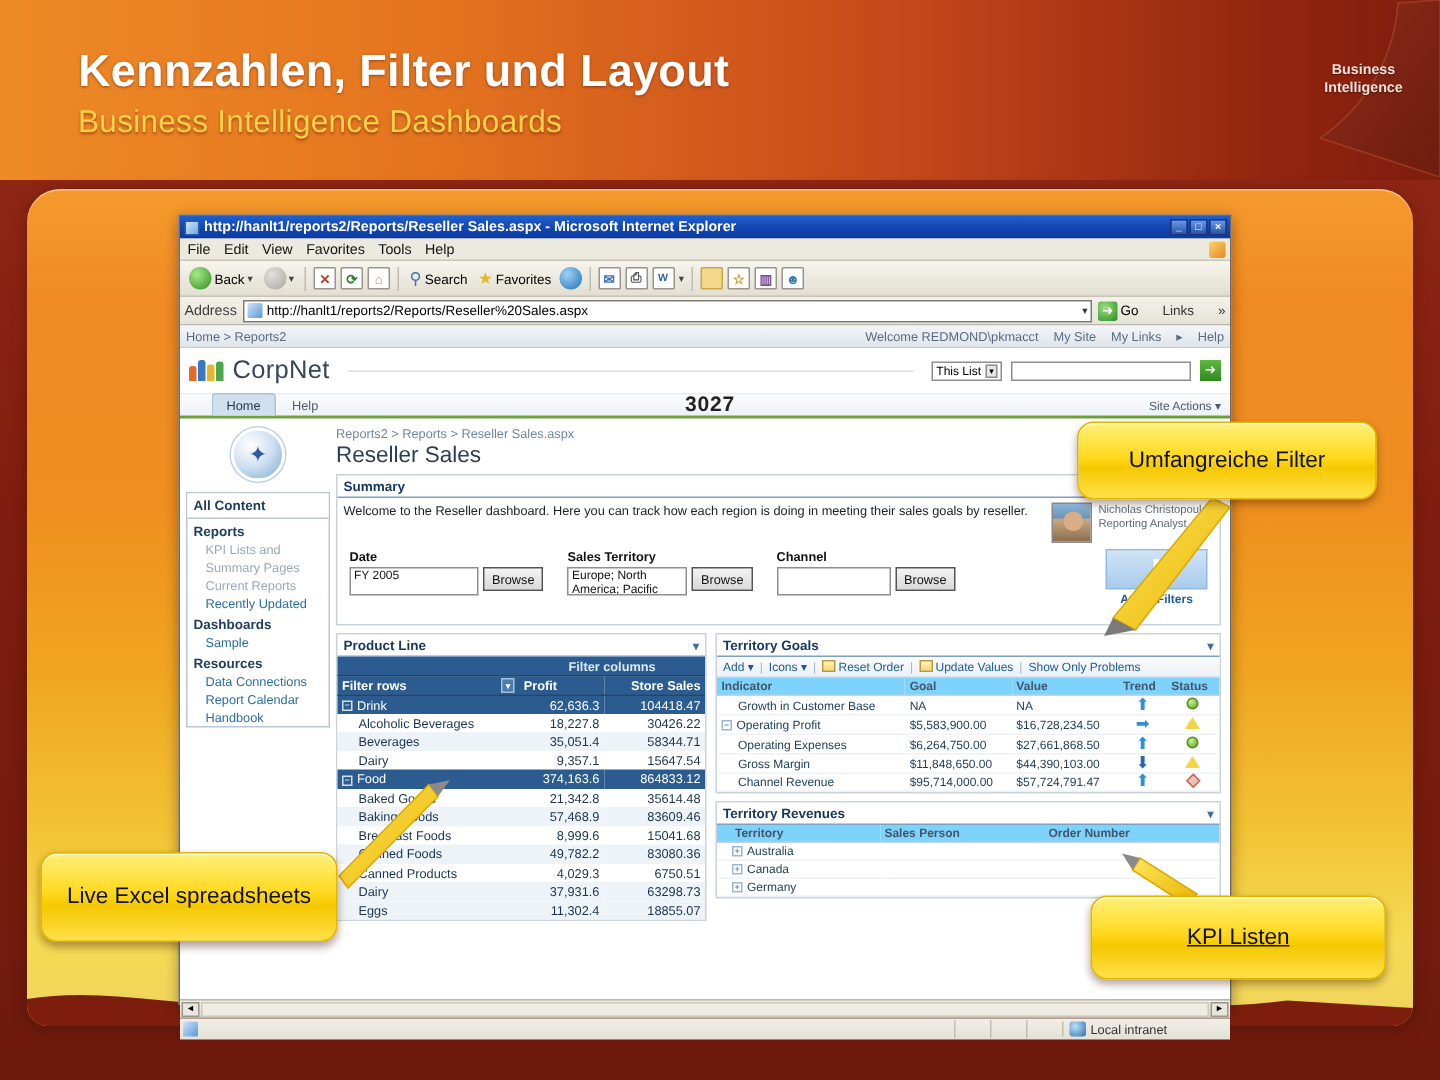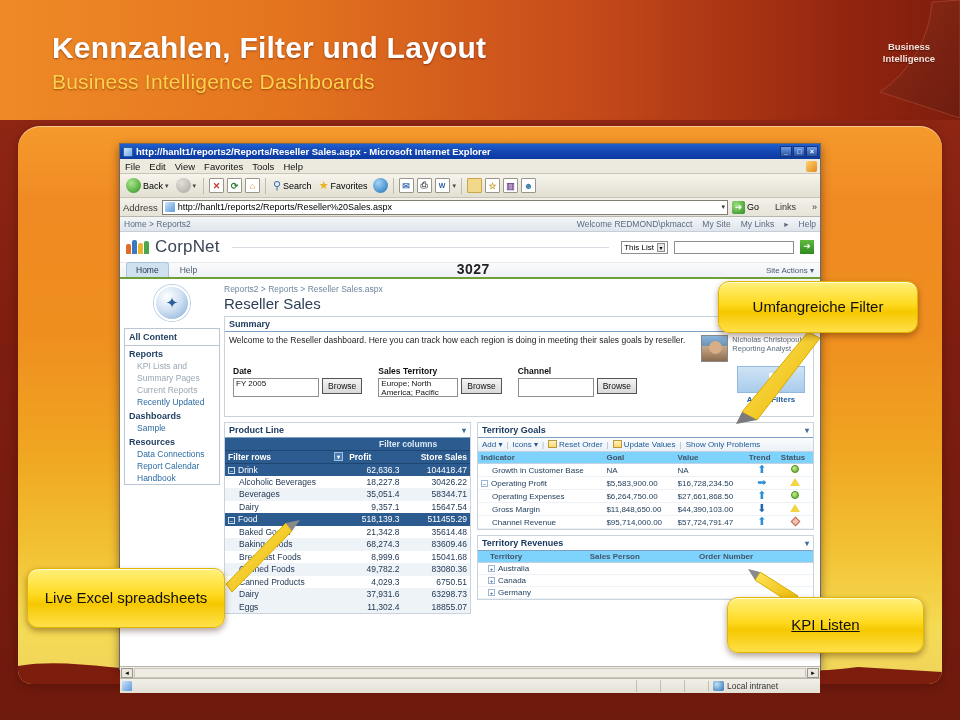--- a/index.html
+++ b/index.html
@@ -149,21 +149,21 @@
     flex:none; height:13px; border:1px solid #8e8e8e; background:#fff;
     font-size:8px; display:flex;align-items:center; padding:0 2px; gap:3px;
   }
   .sp-scope .d{ width:8px;height:9px;background:#e6e6e6;border:1px solid #8e8e8e;
     font-size:6px;text-align:center;line-height:8px;}
   .sp-search{ flex:none; width:120px;height:13px;border:1px solid #8e8e8e;background:#fff; }
   .sp-go{ flex:none; width:14px;height:14px;background:linear-gradient(180deg,#5fb93f,#2f8a1e);
     color:#fff;font-size:9px;text-align:center;line-height:13px;}
   .sp-tabrow{
     height:16px; background:linear-gradient(180deg,#fafbfc,#eef1f5);
-    display:flex; align-items:flex-end; padding-left:6px; gap:2px; position:relative;
+    display:flex; align-items:flex-end; padding-left:21px; gap:2px; position:relative;
     border-bottom:2px solid #6f9f3a;
   }
   .sp-tab{
     font-size:8.5px; padding:2px 9px; border-radius:3px 3px 0 0; color:#4a5b70;
   }
   .sp-tab.active{ background:#cfe0ee; color:#20364f; border:1px solid #a9c3d8; border-bottom:none; }
   .sp-actions{ margin-left:auto; font-size:8px; color:#4a5b70; padding:0 6px 2px 0; }
   .sp-bignum{
     position:absolute; left:50%; transform:translateX(-40%); top:-2px;
     font-size:14px; font-weight:bold; color:#222; letter-spacing:.5px;
@@ -608,31 +608,31 @@
                     <td class="num">35,051.4</td>
                     <td class="num">58344.71</td>
                   </tr>
                   <tr class="lvl1">
                     <td class="ind">Dairy</td>
                     <td class="num">9,357.1</td>
                     <td class="num">15647.54</td>
                   </tr>
                   <tr class="lvl0">
                     <td><span class="plus onblue">−</span><span>Food</span></td>
-                    <td class="num">518,139.3</td>
-                    <td class="num">511455.29</td>
+                    <td class="num">374,163.6</td>
+                    <td class="num">864833.12</td>
                   </tr>
                   <tr class="lvl1">
                     <td class="ind">Baked Goods</td>
                     <td class="num">21,342.8</td>
                     <td class="num">35614.48</td>
                   </tr>
                   <tr class="lvl1 alt">
                     <td class="ind">Baking Goods</td>
-                    <td class="num">68,274.3</td>
+                    <td class="num">57,468.9</td>
                     <td class="num">83609.46</td>
                   </tr>
                   <tr class="lvl1">
                     <td class="ind">Breakfast Foods</td>
                     <td class="num">8,999.6</td>
                     <td class="num">15041.68</td>
                   </tr>
                   <tr class="lvl1 alt">
                     <td class="ind">Canned Foods</td>
                     <td class="num">49,782.2</td>

